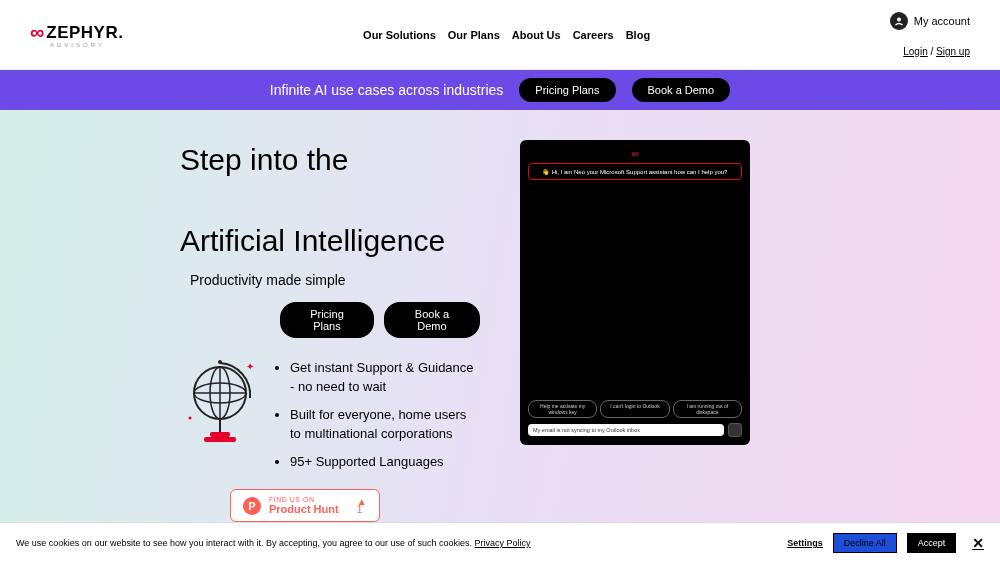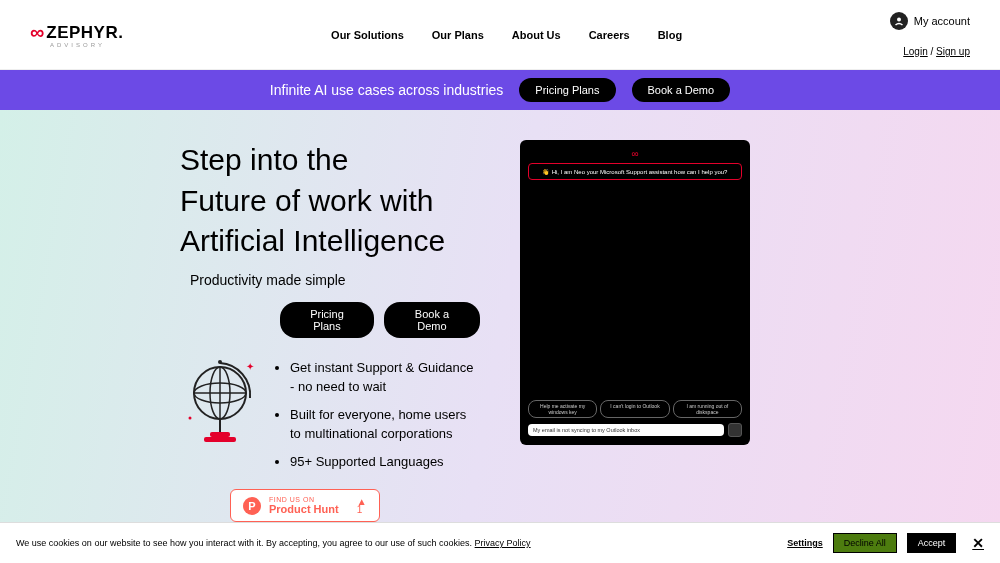--- a/index.html
+++ b/index.html
@@ -4,21 +4,21 @@
 <style>
 * { margin: 0; padding: 0; box-sizing: border-box; }
 body { font-family: -apple-system, BlinkMacSystemFont, 'Segoe UI', Arial, sans-serif; width: 1000px; height: 563px; overflow: hidden; position: relative; }
 
 
 .header { display: flex; align-items: center; justify-content: space-between; padding: 12px 30px; background: #fff; border-bottom: 1px solid #eee; }
 .logo { display: flex; align-items: center; gap: 2px; }
 .logo-inf { color: #e4002b; font-size: 20px; font-weight: bold; }
 .logo-text { font-weight: 900; font-size: 17px; letter-spacing: 0.5px; }
 .logo-sub { font-size: 6px; letter-spacing: 3px; color: #999; margin-left: 20px; margin-top: -2px; }
-.nav { display: flex; gap: 28px; }
+.nav { display: flex; gap: 12px; }
 .nav-item { font-size: 11px; font-weight: 600; cursor: pointer; }
 .account { display: flex; flex-direction: column; align-items: flex-end; gap: 16px; }
 .account-top { display: flex; align-items: center; gap: 6px; font-size: 11px; cursor: pointer; }
 .account-icon { width: 18px; height: 18px; background: #222; border-radius: 50%; display: flex; align-items: center; justify-content: center; }
 .account-links { font-size: 10px; }
 .account-links span { text-decoration: underline; cursor: pointer; }
 
 
 .banner { background: #6c4ae6; color: #fff; display: flex; align-items: center; justify-content: center; gap: 16px; padding: 8px 0; font-size: 14px; }
 .banner-btn { background: #000; color: #fff; border: none; border-radius: 16px; padding: 6px 16px; font-size: 11px; cursor: pointer; }
@@ -54,21 +54,21 @@
 
 
 .explore { padding: 10px 60px 0 200px; }
 .explore h2 { font-size: 20px; font-weight: 400; margin-bottom: 14px; margin-left: 50px; }
 
 
 .cookie { position: absolute; bottom: 0; left: 0; right: 0; background: #fff; border-top: 1px solid #ddd; padding: 10px 16px; display: flex; align-items: center; justify-content: space-between; font-size: 9px; }
 .cookie-text a { text-decoration: underline; }
 .cookie-right { display: flex; align-items: center; gap: 10px; }
 .cookie-right span { text-decoration: underline; cursor: pointer; font-weight: bold; }
-.cookie-btn { border: 1px solid #000; padding: 4px 10px; font-size: 9px; cursor: pointer; background: #4d7c0f; }
+.cookie-btn { border: 1px solid #000; padding: 4px 10px; font-size: 9px; cursor: pointer; background: #1d4ed8; }
 .cookie-btn.accept { background: #000; color: #fff; }
 .cookie-close { font-size: 14px; cursor: pointer; margin-left: 6px; }
 </style>
 </head>
 <body>
 
 <div class="header">
   <div>
     <div class="logo">
       <span class="logo-inf">∞</span>
@@ -102,21 +102,21 @@
 <div class="banner">
   <span>Infinite AI use cases across industries</span>
   <button class="banner-btn">Pricing Plans</button>
   <button class="banner-btn">Book a Demo</button>
 </div>
 
 <div class="hero">
   <div class="hero-left">
     <h1>
       <span>Step into the</span><br>
-      <span>Future of work with</span><br>
+      <br>
       <span>Artificial Intelligence</span>
     </h1>
     <div class="subtitle">Productivity made simple</div>
     <div class="hero-btns">
       <button class="hero-btn">Pricing Plans</button>
       <button class="hero-btn">Book a Demo</button>
     </div>
     <div class="hero-content">
       <svg class="globe" viewBox="0 0 80 90">
         <circle cx="40" cy="35" r="26" fill="none" stroke="#222" stroke-width="2"></circle>

